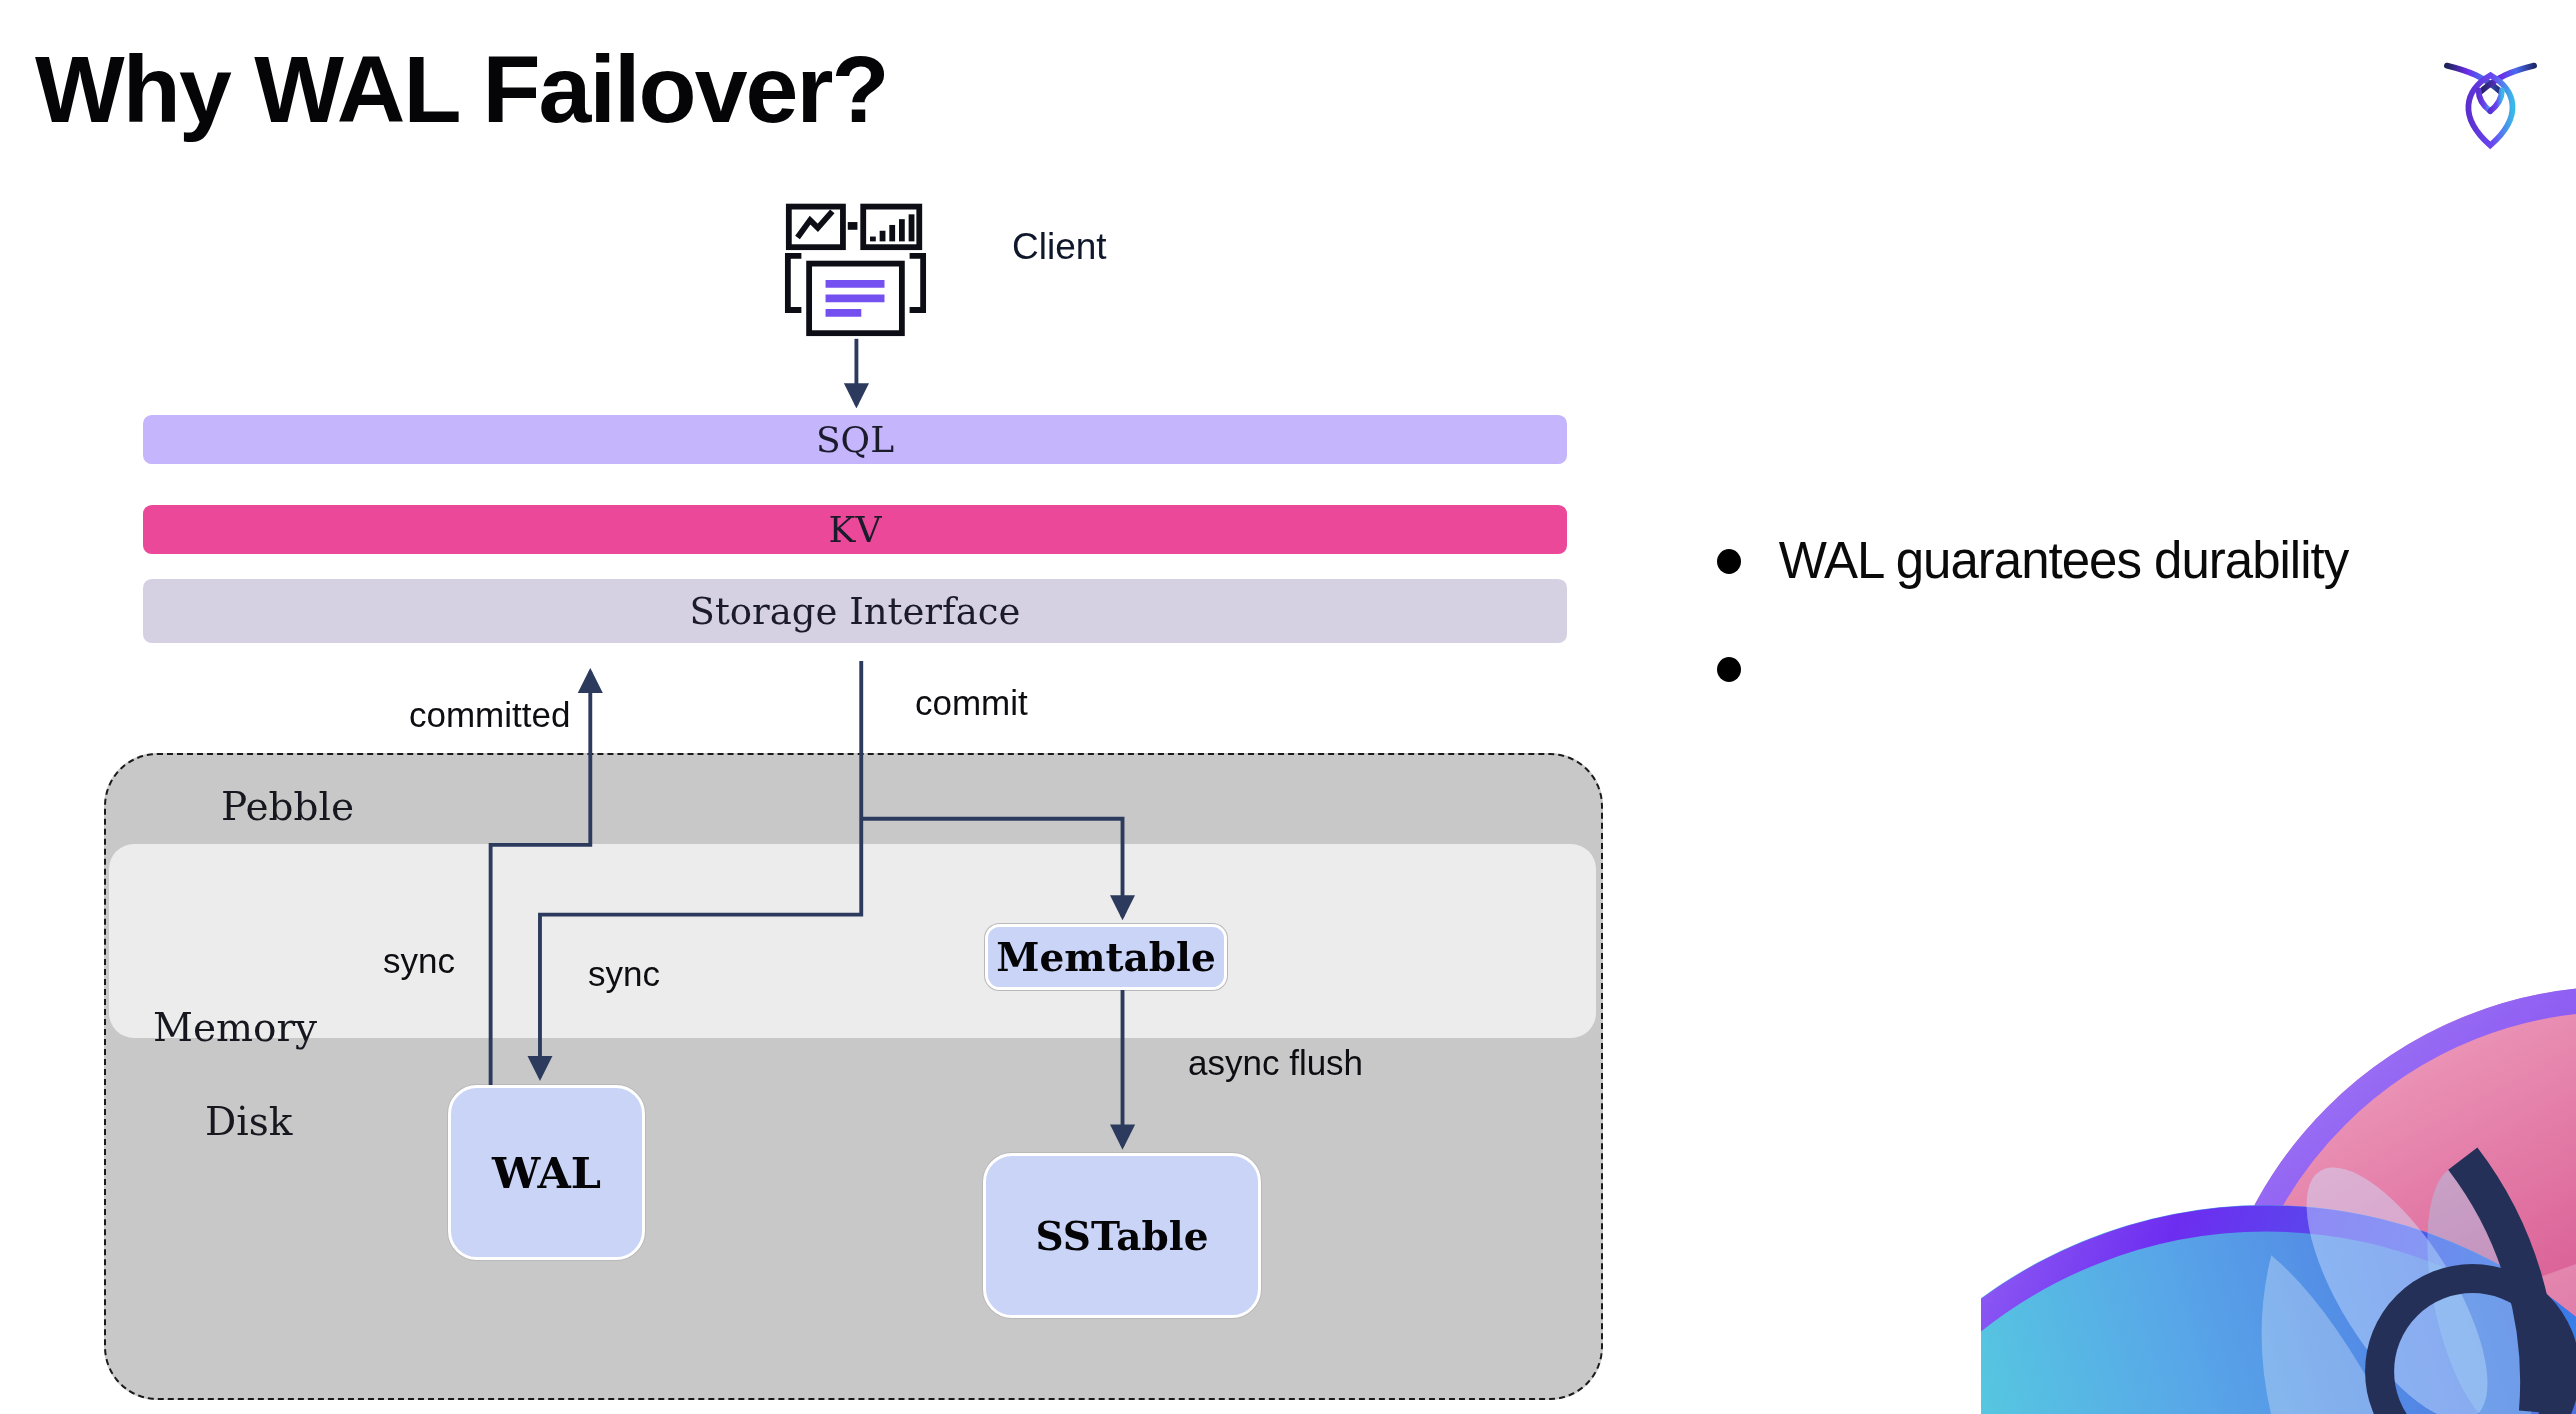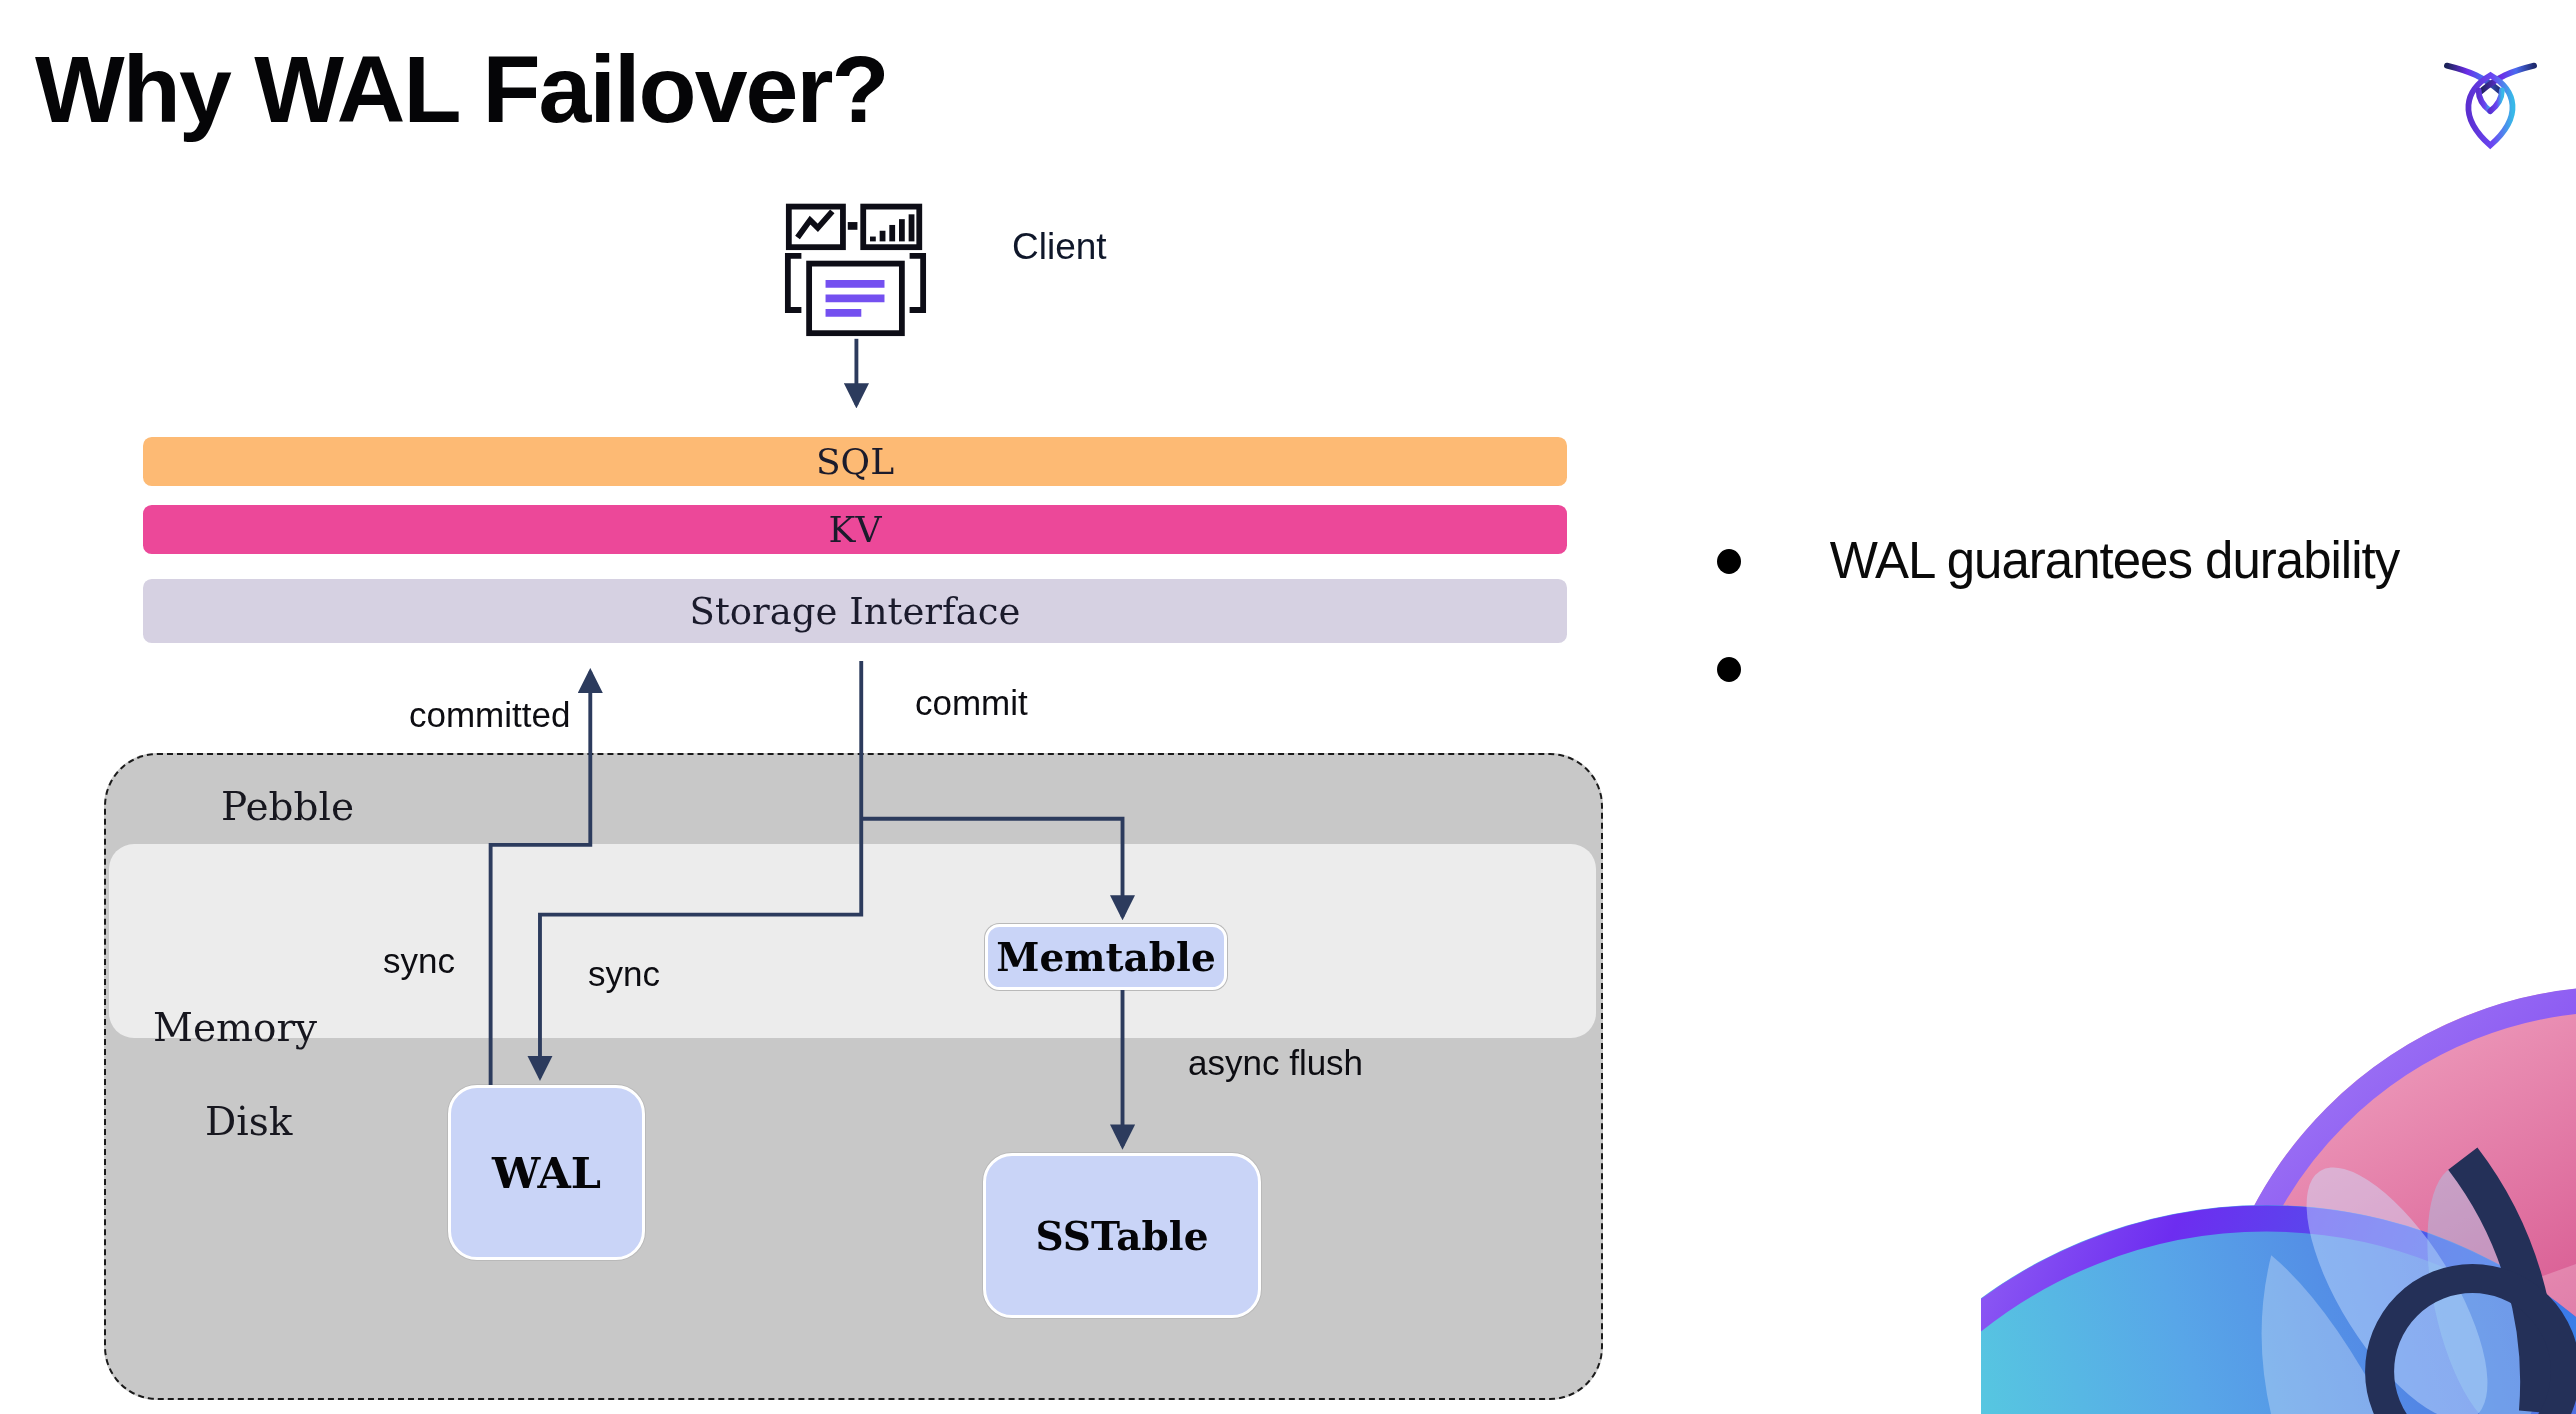--- a/index.html
+++ b/index.html
@@ -12,21 +12,21 @@
          letter-spacing:-1.9px;color:#050507;font-family:"Liberation Sans",sans-serif;}
 
   
   .client{position:absolute;left:784px;top:194px;width:143px;height:145px;}
   .client-label{position:absolute;left:1012px;top:226px;font-size:37px;color:#0f172a;text-align:right;}
 
   
   .bar{position:absolute;left:143px;width:1424px;border-radius:8.7px;
        display:flex;align-items:center;justify-content:center;
        font-family:"DejaVu Serif","Liberation Serif",serif;color:#1b1b2c;}
-  .bar-sql{top:437px;height:49px;background:#fdba74;font-size:36px;align-items:center;}
+  .bar-sql{top:415px;height:49px;background:#c4b5fd;font-size:36px;align-items:center;}
   .bar-kv{top:505px;height:49px;background:#ec4899;font-size:36px;text-align:center;}
   .bar-storage{top:579px;height:64px;background:#d6d1e2;font-size:37px;}
 
   
   .pebble{position:absolute;left:104px;top:753px;width:1499px;height:647px;
           background:#c8c8c8;border:2.9px dashed #1a1a1a;border-radius:53px;box-sizing:border-box;}
   .memory-band{position:absolute;left:109px;top:844px;width:1487px;height:194px;
                background:#ececec;border-radius:25px;}
   .zone-lbl{position:absolute;font-family:"DejaVu Serif","Liberation Serif",serif;
             font-size:39px;color:#17171f;}
@@ -56,21 +56,21 @@
 
   
   .logo{position:absolute;left:2439px;top:46px;}
   .decor{position:absolute;right:0;bottom:0;}
 
   .bullets{position:absolute;left:1711px;top:532px;width:774px;list-style:none;margin:0;padding:0;}
   .bullet{display:flex;align-items:flex-start;}
   .bullet + .bullet{margin-top:50px;}
   .bullet .dot{flex:0 0 auto;width:24px;height:25px;border-radius:50%;background:#000;
                margin:16.5px 0 0 5.8px;}
-  .bullet .btext{margin-left:89px;width:721px;font-size:51px;line-height:58px;
+  .bullet .btext{margin-left:38px;width:721px;font-size:51px;line-height:58px;
                  letter-spacing:-1px;color:#0a0a0a;}
 </style>
 </head>
 <body>
 
 <div class="slide">
 
   <div class="title">Why WAL Failover?</div>
 
   <svg class="logo" width="103" height="108" viewBox="0 0 390 400">

